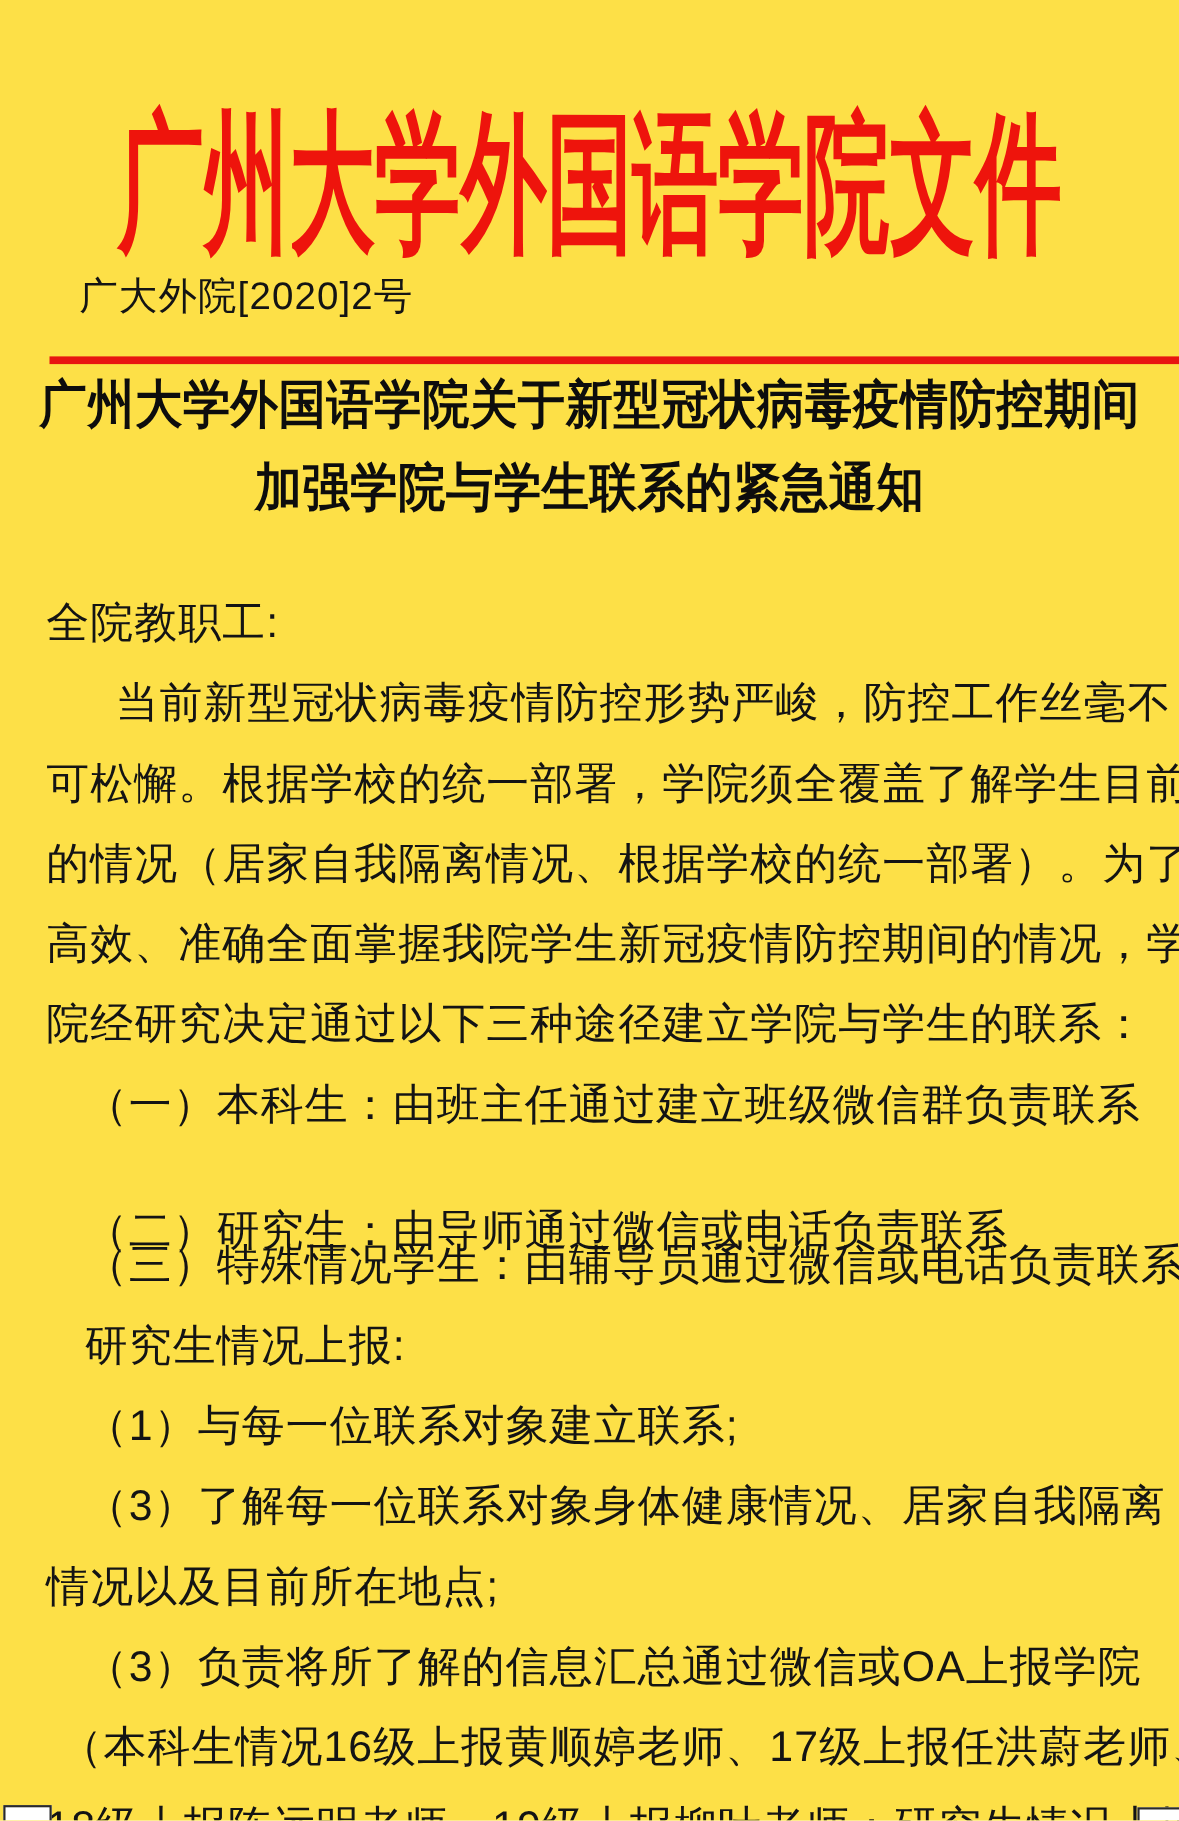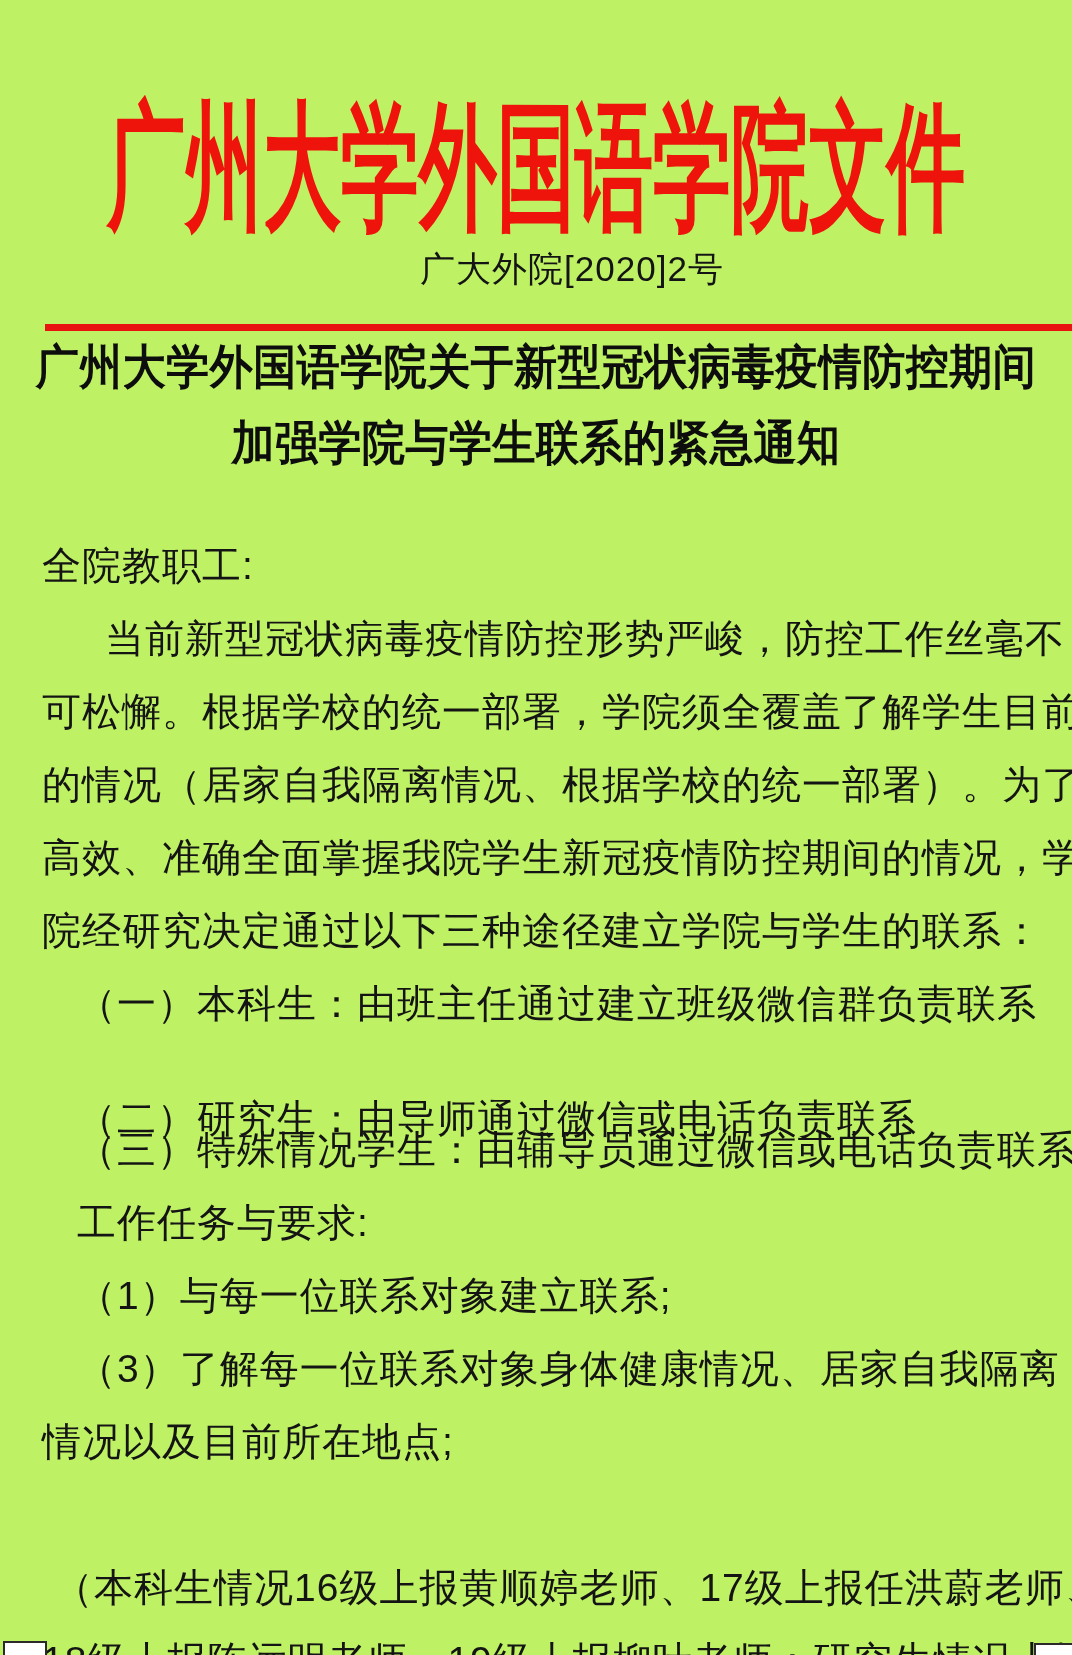--- a/index.html
+++ b/index.html
@@ -5,35 +5,34 @@
   html, body { margin: 0; padding: 0; }
   body {
     width: 1072px; height: 1655px;
     background: #ffffff;
     font-family: "Liberation Sans", "DejaVu Sans", sans-serif;
     position: relative;
   }
   .page {
     position: absolute; top: 0; left: 0;
     width: 1072px; height: 1655px;
-    background: #bef264; overflow: hidden;
+    background: #fde047; overflow: hidden;
   }
   
   .mega-title {
     position: absolute; top: 76px; left: 0; width: 100%;
     text-align: center;
     color: #ee140c;
     font-size: 78px; font-weight: bold;
     letter-spacing: 0px;
     transform: scaleY(1.78); transform-origin: 50% 0;
     white-space: nowrap;
   }
   .doc-number {
     position: absolute; top: 246px; left: 0; width: 100%;
-    text-align: center;
     padding-left: 72px; box-sizing: border-box;
     color: #141414; font-size: 35px; letter-spacing: 1px;
   }
   .red-rule {
     position: absolute; top: 324px; left: 45px; right: 0;
     height: 7px; background: #e81410;
   }
   .notice-title {
     position: absolute; left: 0; width: 100%;
     text-align: center;
@@ -79,23 +78,24 @@
   <div class="bl" style="top:495px">全院教职工:</div>
 
   <div class="bl" style="top:641px">可松懈。根据学校的统一部署，学院须全覆盖了解学生目前</div>
   <div class="bl ind-first" style="top:568px">当前新型冠状病毒疫情防控形势严峻，防控工作丝毫不</div>
   <div class="bl" style="top:714px">的情况（居家自我隔离情况、根据学校的统一部署）。为了</div>
   <div class="bl" style="top:787px">高效、准确全面掌握我院学生新冠疫情防控期间的情况，学</div>
   <div class="bl" style="top:860px">院经研究决定通过以下三种途径建立学院与学生的联系：</div>
   <div class="bl ind-item" style="top:933px">（一）本科生：由班主任通过建立班级微信群负责联系</div>
   <div class="bl ind-item" style="top:1048px">（二）研究生：由导师通过微信或电话负责联系</div>
   <div class="bl ind-item" style="top:1079px">（三）特殊情况学生：由辅导员通过微信或电话负责联系</div>
-  <div class="bl ind-item" style="top:1152px">工作任务与要求:</div>
+  <div class="bl ind-item" style="top:1152px">研究生情况上报:</div>
   <div class="bl ind-item" style="top:1225px">（1）与每一位联系对象建立联系;</div>
   <div class="bl ind-item" style="top:1298px">（3）了解每一位联系对象身体健康情况、居家自我隔离</div>
   <div class="bl" style="top:1371px">情况以及目前所在地点;</div>
+  <div class="bl ind-item" style="top:1444px">（3）负责将所了解的信息汇总通过微信或OA上报学院</div>
   <div class="bl ind-paren" style="top:1517px">（本科生情况16级上报黄顺婷老师、17级上报任洪蔚老师、</div>
   <div class="bl" style="top:1590px">18级上报陈远明老师、19级上报柳叶老师；研究生情况上报</div>
 
   <div class="corner-box left"></div>
   <div class="corner-box right"></div>
 
 </div>
 
 </body></html>

